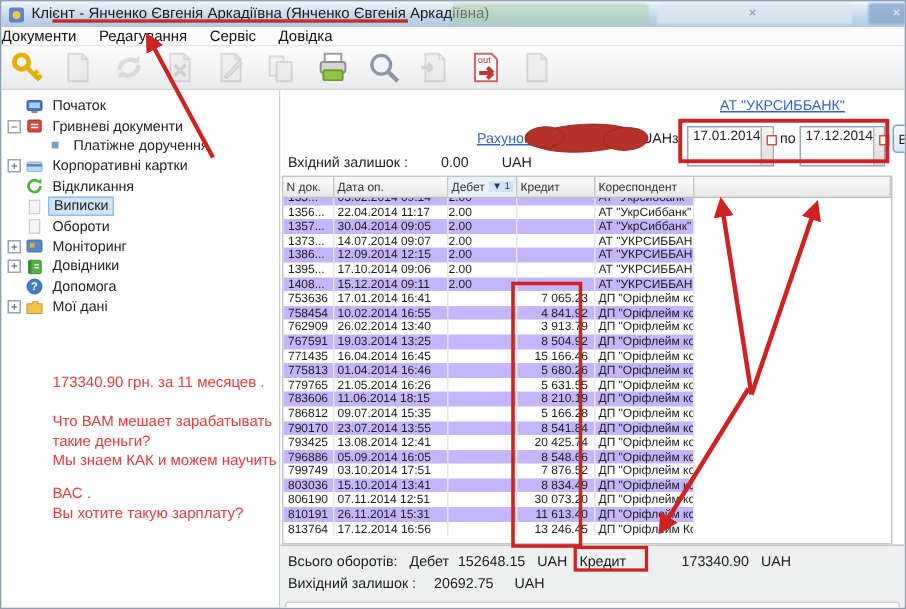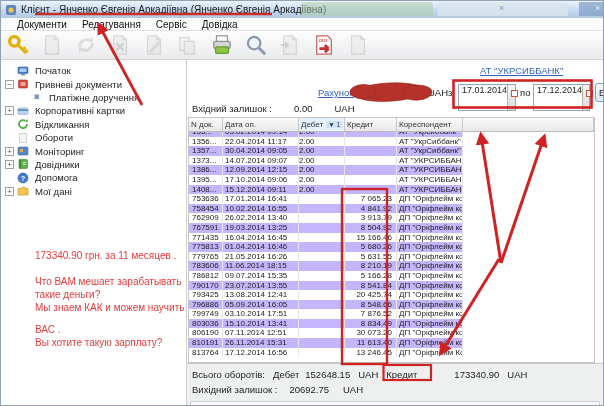--- a/index.html
+++ b/index.html
@@ -8,21 +8,21 @@
     background:#fff;border:1px solid #8fa1b4;overflow:hidden}
   
   #titlebar{position:absolute;left:0;top:0;right:0;height:17px;
     background:linear-gradient(#eef5fc,#c2d6ec 60%,#b2c9e2);display:flex;align-items:center;
     padding:0 4px;font-size:10px;color:#1a1a1a;white-space:nowrap}
   #titlebar .ttl{margin-left:4px}
   .smudge{position:absolute;top:1px;height:14px;border-radius:4px 4px 0 0;filter:blur(.6px)}
   .smx{position:absolute;top:2px;font-size:9px;color:#5f7ba0;opacity:.75}
   
   #menubar{position:absolute;left:0;top:17px;right:0;height:13px;background:#fbfbfb;
-    border-bottom:1px solid #e3e3e3;display:flex;align-items:center;padding-left:16px;gap:15px;
+    border-bottom:1px solid #e3e3e3;display:flex;align-items:center;padding-left:0;gap:15px;
     font-size:10px;color:#111}
   #menubar .mitem{cursor:default}
   
   #toolbar{position:absolute;left:0;top:30px;right:0;height:29px;
     background:linear-gradient(#fdfdfd,#e9eaec);border-bottom:1px solid #d2d2d2;
     display:flex;align-items:center;padding-left:4px;gap:8px}
   .tbtn{width:26px;height:24px;display:flex;align-items:center;justify-content:center;border-radius:3px}
   .tbtn.dis{opacity:.38;filter:grayscale(1)}
   
   #content{position:absolute;left:0;top:59px;right:0;bottom:0;display:flex}
@@ -240,20 +240,29 @@
         </div>
         <div class="sitem">
           <span class="expspacer"></span>
           <span class="sic">
             <svg width="12" height="12" viewBox="0 0 12 12">
               <path d="M10 6a4 4 0 1 1-2-3.4" fill="none" stroke="#4caf3f" stroke-width="1.8"></path>
               <path d="M10.8 1.2 L10.4 4.6 7.4 3z" fill="#4caf3f"></path>
             </svg>
           </span>
           <span class="slabel">Відкликання</span>
+        </div>
+        <div class="sitem sel">
+          <span class="expspacer"></span>
+          <span class="sic">
+            <svg width="12" height="12" viewBox="0 0 12 12">
+              <rect x="2.5" y="1.5" width="7" height="9" fill="#f4f4f4" stroke="#c4c4c4" stroke-width=".7"></rect>
+            </svg>
+          </span>
+          <span class="slabel">Виписки</span>
         </div>
         <div class="sitem">
           <span class="expspacer"></span>
           <span class="sic">
             <svg width="12" height="12" viewBox="0 0 12 12">
               <rect x="2.5" y="1.5" width="7" height="9" fill="#f4f4f4" stroke="#c4c4c4" stroke-width=".7"></rect>
             </svg>
           </span>
           <span class="slabel">Обороти</span>
         </div>

